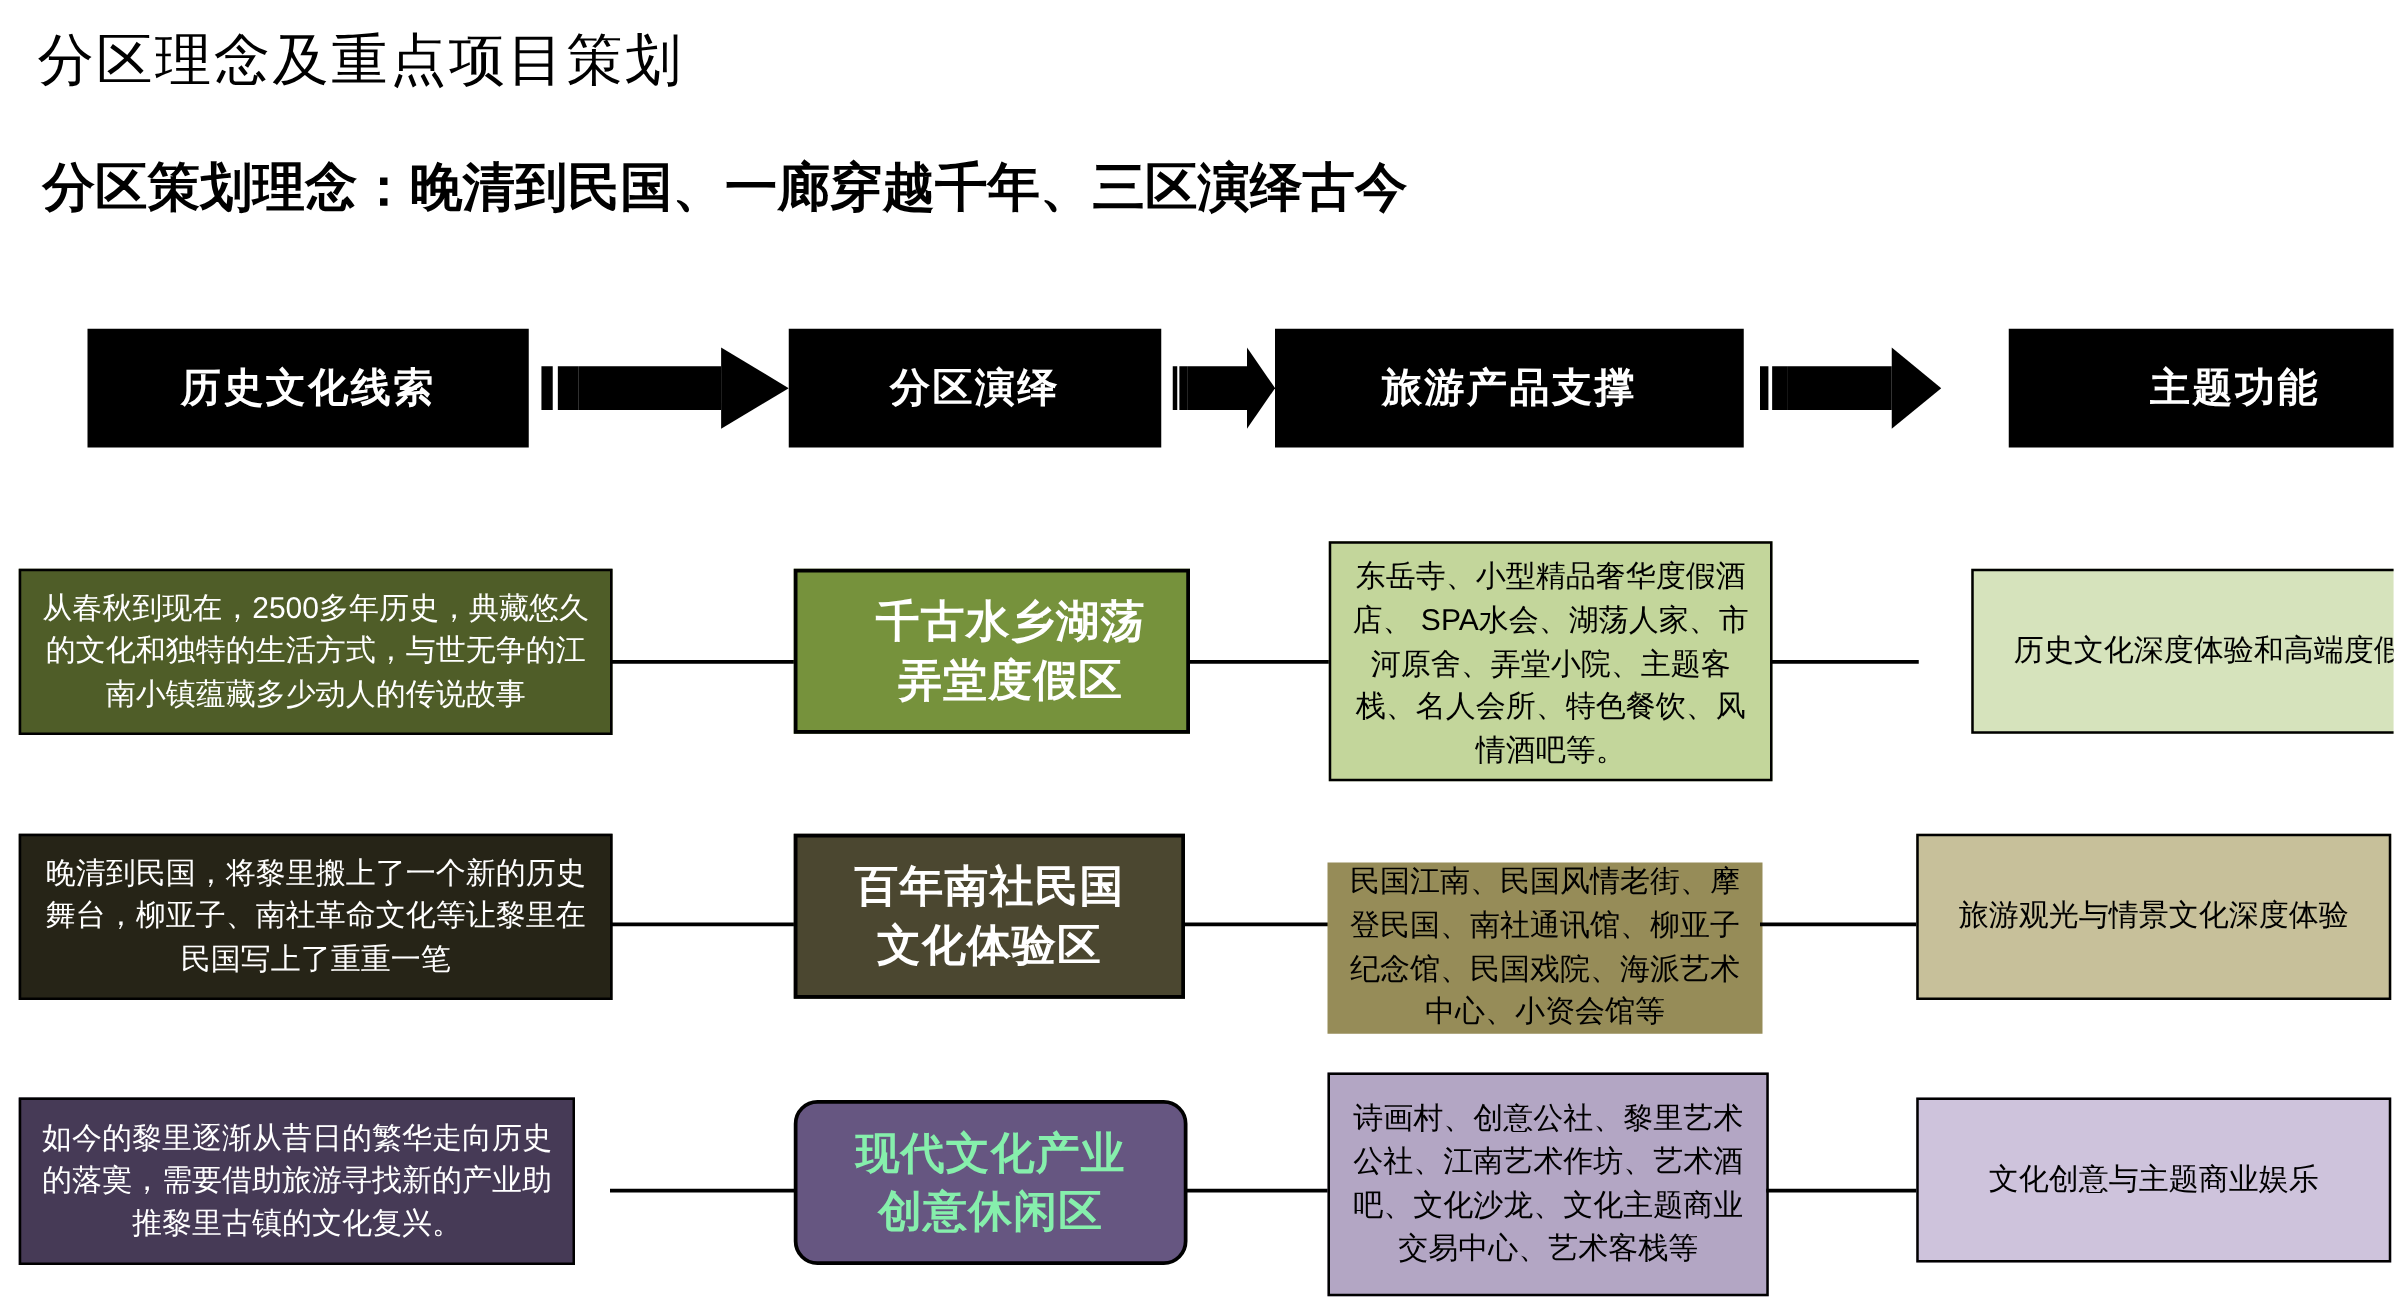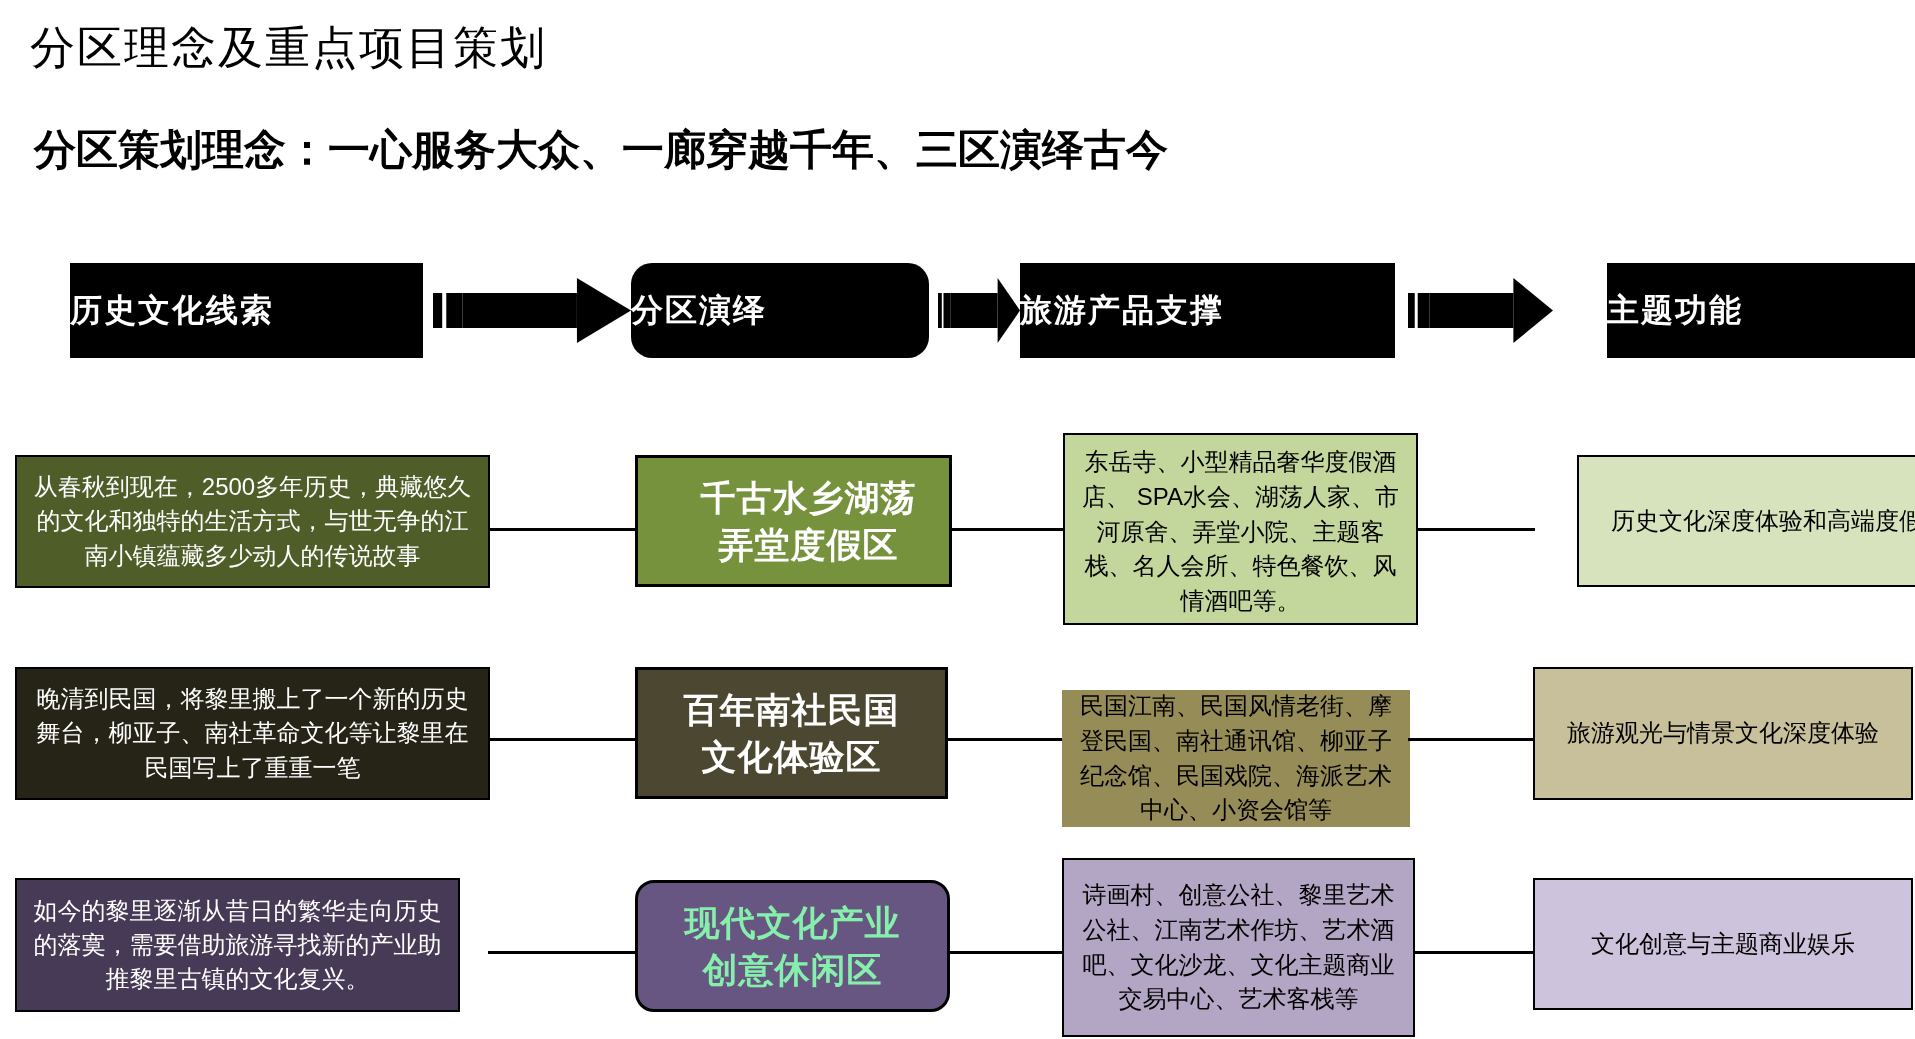--- a/index.html
+++ b/index.html
@@ -3,38 +3,38 @@
 <meta charset="utf-8">
 <title>分区理念及重点项目策划</title>
 <style>
   html,body{margin:0;padding:0;background:#ffffff;}
   body{font-family:"Liberation Sans","DejaVu Sans",sans-serif;}
   .slide{position:relative;width:1915px;height:1039px;background:#ffffff;overflow:hidden;}
 
   .title{position:absolute;left:30px;top:18px;margin:0;font-size:45px;font-weight:400;color:#000;letter-spacing:2px;white-space:nowrap;}
   .subtitle{position:absolute;left:34px;top:122px;margin:0;font-size:42px;font-weight:700;color:#000;white-space:nowrap;}
 
-  .hdr{position:absolute;top:263px;height:95px;display:flex;align-items:center;justify-content:flex-start;}
+  .hdr{position:absolute;top:263px;height:95px;display:flex;align-items:center;justify-content:center;}
   .hdr .lbl{font-size:32px;font-weight:700;letter-spacing:2px;white-space:nowrap;}
 
   .arrow{position:absolute;top:263px;height:95px;}
 
   .cell{position:absolute;box-sizing:border-box;display:flex;align-items:center;justify-content:center;text-align:center;border:2px solid #000;}
   .cell.noborder{border:none;}
   .cell .txt{display:block;width:100%;}
   .clue .txt{font-size:24px;line-height:1.42;padding:4px 12px;}
   .zone{border-width:3px;}
   .zone .txt{font-size:35px;font-weight:700;line-height:1.35;white-space:pre-line;letter-spacing:1px;}
   .products .txt{font-size:24px;line-height:1.45;padding:4px 10px;}
   .theme .txt{font-size:24px;line-height:1.35;padding:4px 10px;}
 
   .connector{position:absolute;height:3px;background:#000;}
 
   
-  #h1{left:70px;width:353px;}  #h2{left:631px;width:298px;border-radius:21px;}
+  #h1{left:70px;width:353px;}  #h2{left:631px;width:298px;}
   #h3{left:1020px;width:375px;} #h4{left:1607px;width:362px;}
   #a1{left:433px;width:198px;} #a2{left:938px;width:82px;} #a3{left:1408px;width:145px;}
 
   
   #r1c1{left:15px;top:455px;width:475px;height:133px;}
   #r1c2{left:635px;top:455px;width:317px;height:132px;}
   #r1c3{left:1063px;top:433px;width:355px;height:192px;align-items:flex-end;}
   #r1c4{left:1533px;top:455px;width:380px;height:132px;margin-left:44px;}
   #r1l1{left:488px;top:528px;width:149px;}
   #r1l2{left:950px;top:528px;width:115px;}
@@ -57,21 +57,21 @@
   #r3l1{left:488px;top:951px;width:149px;}
   #r3l2{left:948px;top:951px;width:116px;}
   #r3l3{left:1413px;top:951px;width:122px;}
 </style>
 </head>
 <body>
 
 <div class="slide">
 
   <h1 class="title">分区理念及重点项目策划</h1>
-  <h2 class="subtitle">分区策划理念：一心服务大众、一廊穿越千年、三区演绎古今</h2>
+  <h2 class="subtitle">分区策划理念：晚清到民国、一廊穿越千年、三区演绎古今</h2>
 
   <div id="h1" class="hdr" style="background-color: rgb(0, 0, 0); color: rgb(255, 255, 255);">
     <span class="lbl">历史文化线索</span>
   </div>
   <div id="h2" class="hdr" style="background-color: rgb(0, 0, 0); color: rgb(255, 255, 255);">
     <span class="lbl">分区演绎</span>
   </div>
   <div id="h3" class="hdr" style="background-color: rgb(0, 0, 0); color: rgb(255, 255, 255);">
     <span class="lbl">旅游产品支撑</span>
   </div>

